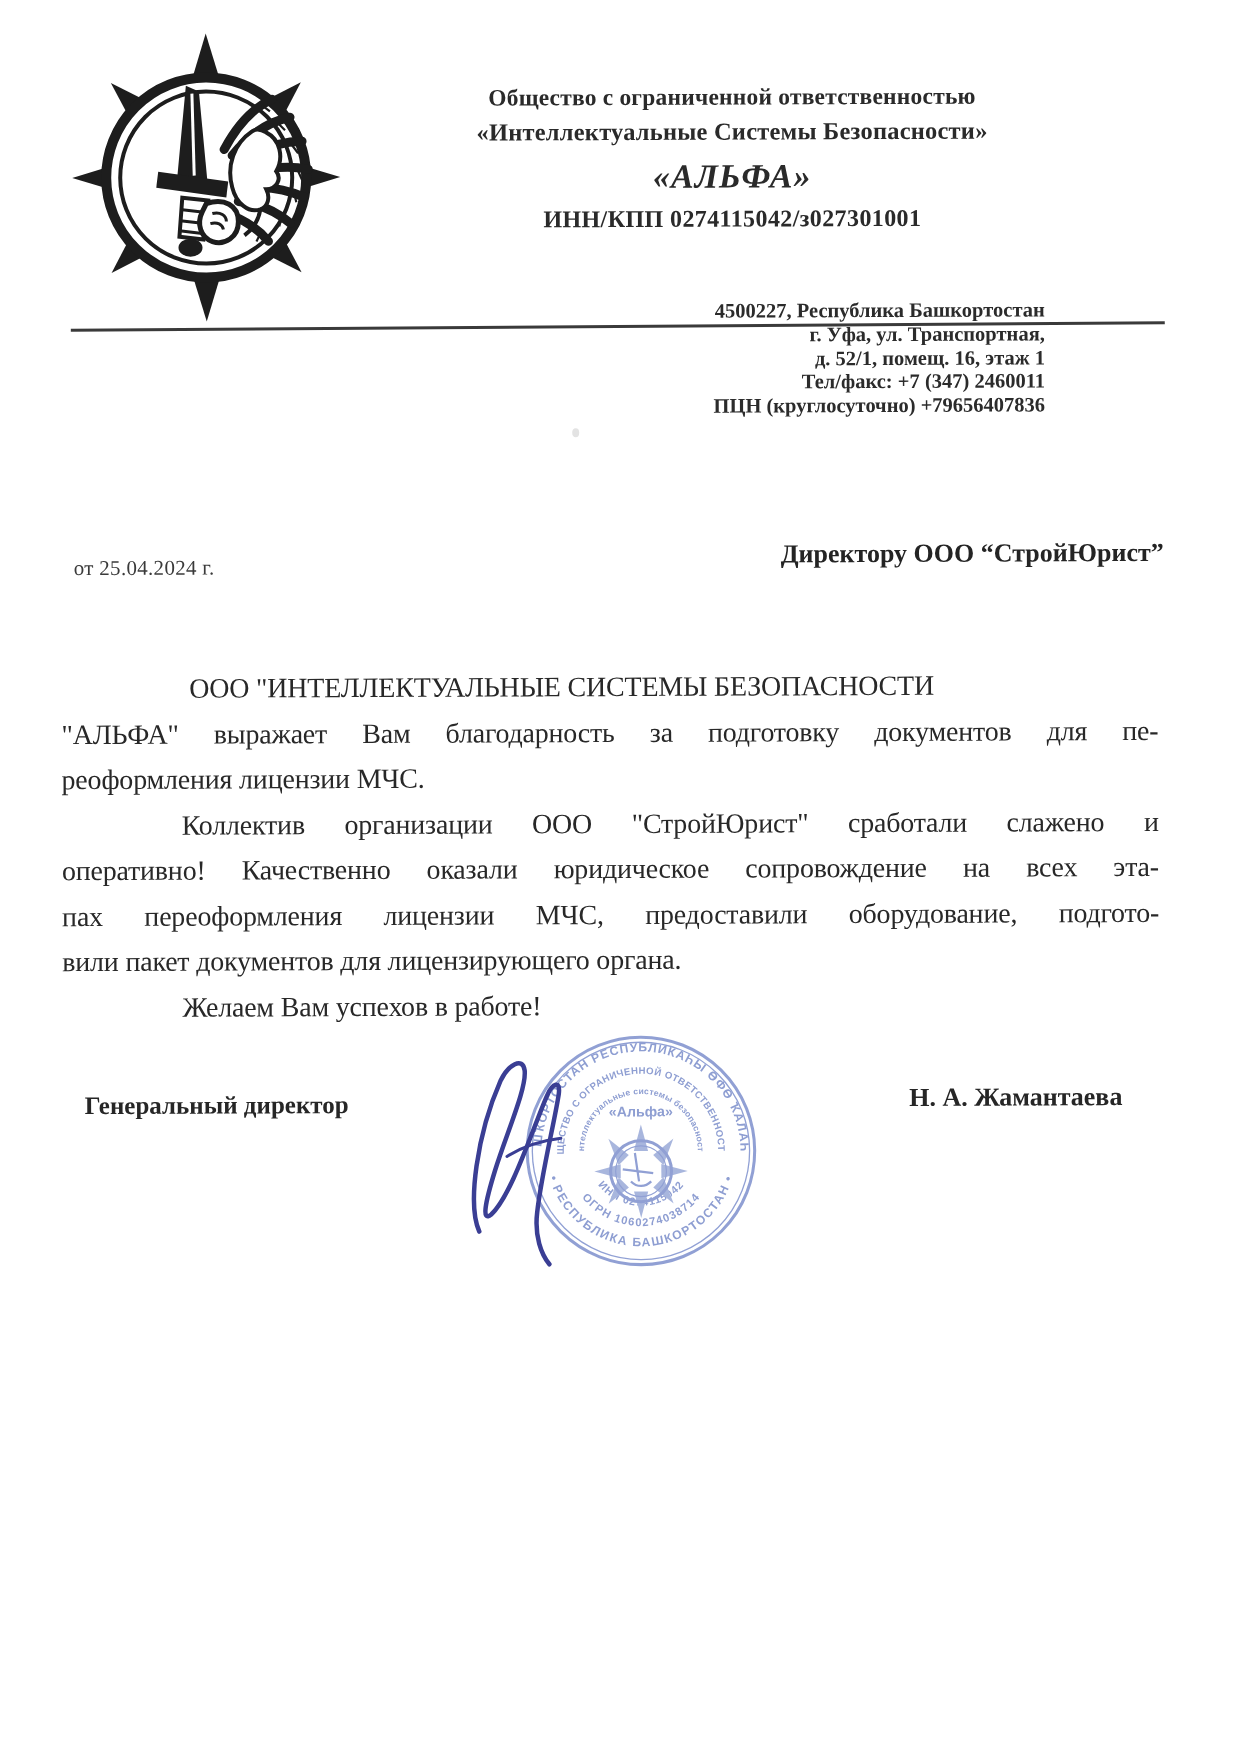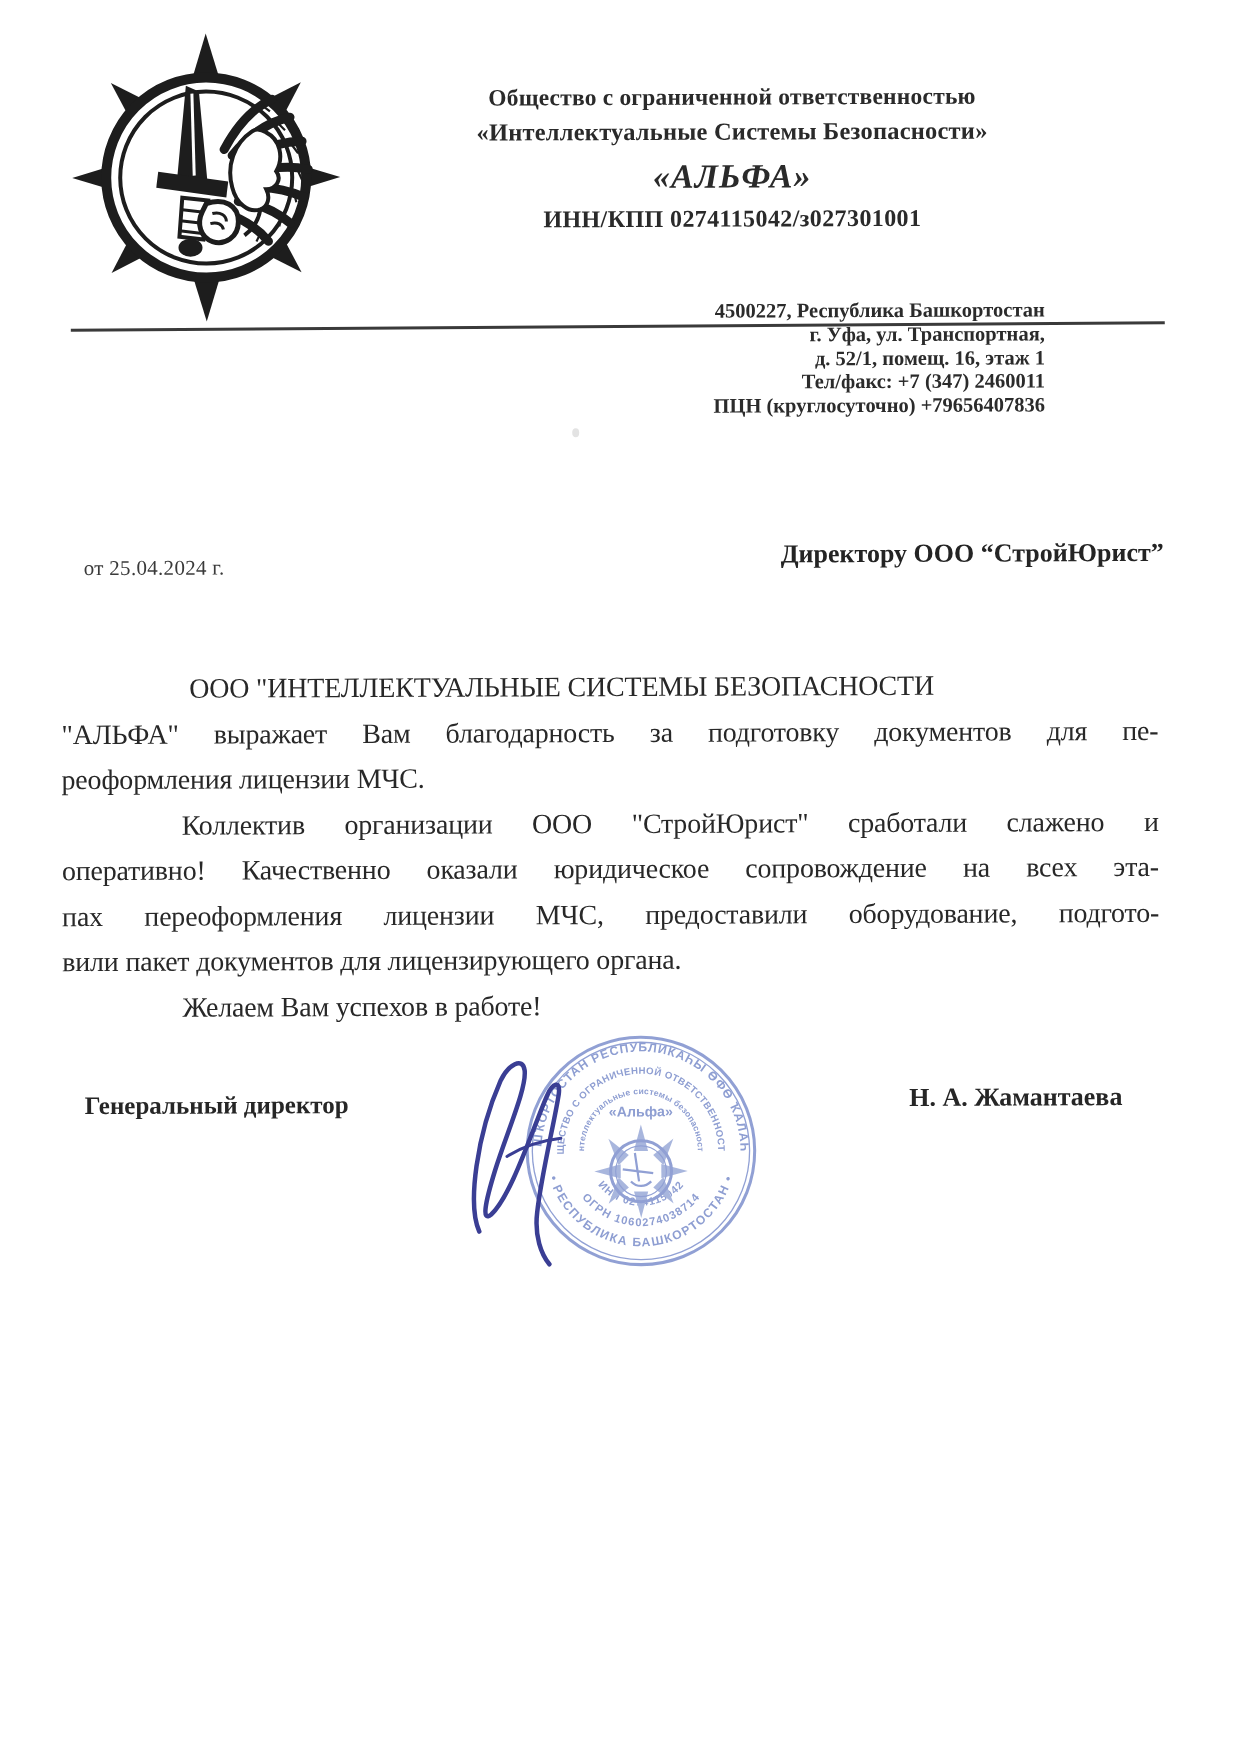--- a/index.html
+++ b/index.html
@@ -16,21 +16,21 @@
   .hdr-l1{font-size:23.5px;font-weight:bold;letter-spacing:.2px;}
   .hdr-l2{font-size:24.5px;font-weight:bold;margin-top:7px;letter-spacing:.2px;}
   .hdr-l3{font-size:34px;font-weight:bold;font-style:italic;margin-top:12px;letter-spacing:1px;}
   .hdr-l4{font-size:24px;font-weight:bold;margin-top:10px;letter-spacing:.4px;}
 
   .divider{left:73px;top:301px;width:1094px;height:3px;background:#3a3a3a;transform:rotate(-0.18deg);}
 
   .contacts{left:600px;top:276px;width:447px;text-align:right;font-weight:bold;
             font-size:20.5px;line-height:23.8px;color:#2b2b2b;}
 
-  .dateline{left:85px;top:530px;font-size:21px;color:#3a3a3a;letter-spacing:.3px;}
+  .dateline{left:75px;top:530px;font-size:21px;color:#3a3a3a;letter-spacing:.3px;}
   .recipient{left:660px;top:516px;width:505px;text-align:right;font-weight:bold;font-size:26px;color:#242424;}
 
   
   .body-block{left:62px;top:640px;width:1097px;font-size:28px;line-height:45.5px;
               color:#282828;letter-spacing:-0.2px;}
   .bl{white-space:normal;}
   .ind1{text-indent:128px;}
   .ind2{text-indent:120px;}
   .just{text-align:justify;text-align-last:justify;}
 

